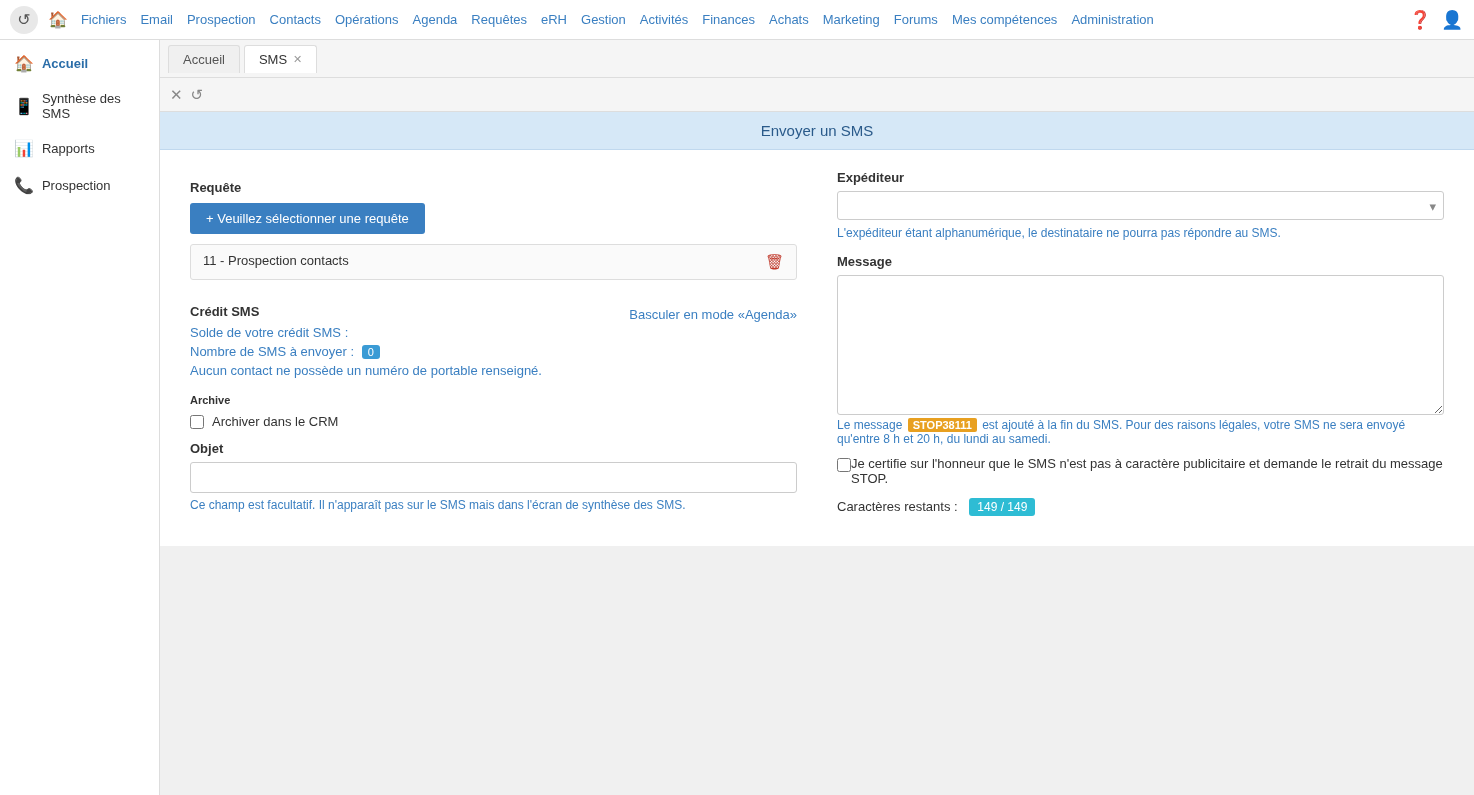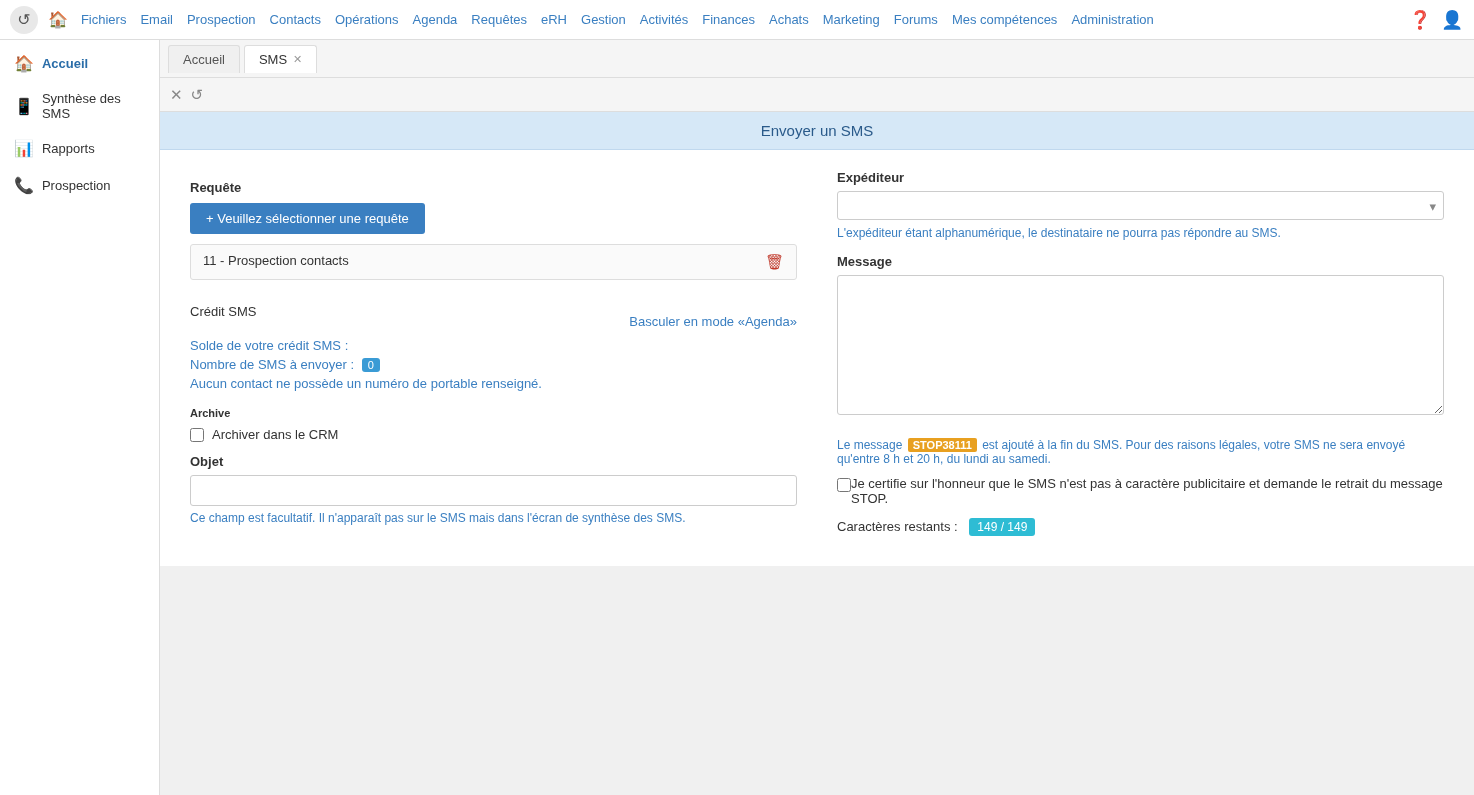--- a/index.html
+++ b/index.html
@@ -154,21 +154,21 @@
       padding: 8px 12px;
       border-radius: 3px;
       background: #fafafa;
       margin-bottom: 4px;
     }
     .requete-item .delete-icon {
       color: #c0392b; cursor: pointer; font-size: 15px;
     }
 
     .credit-sms-section { margin-top: 10px; }
-    .credit-sms-title { font-weight: normal; font-size: 13px; margin-bottom: 19px; }
+    .credit-sms-title { font-weight: bold; font-size: 13px; margin-bottom: 6px; }
     .credit-info { color: #3a7fc1; font-size: 13px; margin-bottom: 4px; }
     .credit-info .badge {
       display: inline-block;
       background: #3a9bd5;
       color: #fff;
       border-radius: 3px;
       padding: 1px 6px;
       font-size: 11px;
       margin-left: 4px;
     }
@@ -245,21 +245,21 @@
       border: 1px solid #ccc;
       border-radius: 3px;
       padding: 7px 10px;
       font-size: 13px;
       resize: vertical;
     }
 
     .message-hint {
       color: #3a7fc1;
       font-size: 12px;
-      margin-top: 20px;
+      margin-top: 0;
       margin-bottom: 10px;
     }
     .stop-badge {
       display: inline-block;
       background: #e8a020;
       color: #fff;
       border-radius: 2px;
       padding: 1px 5px;
       font-size: 11px;
       font-weight: bold;

